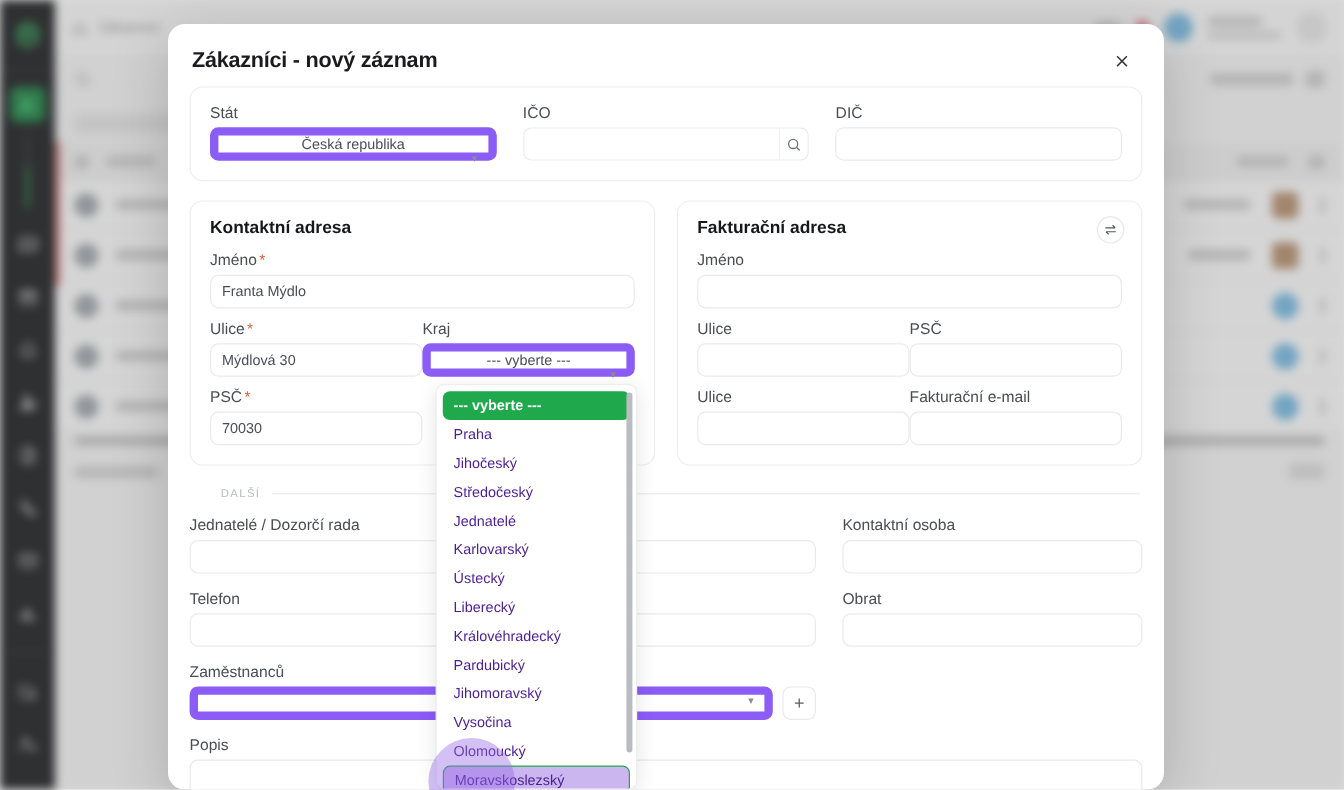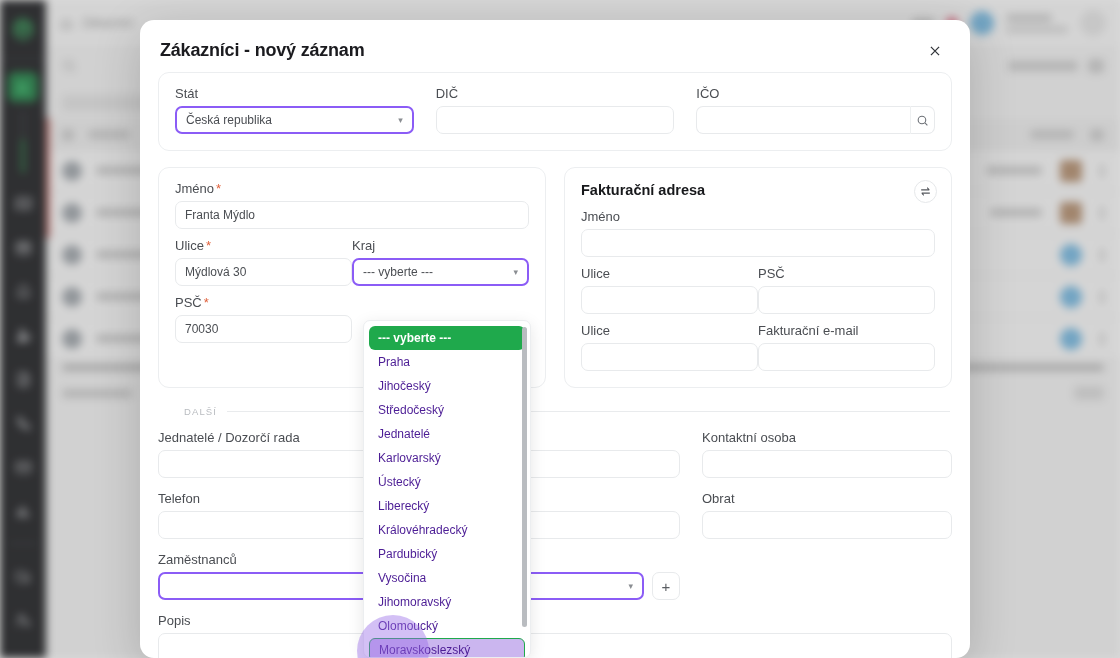--- a/index.html
+++ b/index.html
@@ -106,24 +106,25 @@
   }
   .req { color:#e0613c; margin-left:2px; }
   .fin {
     height: 28px; border:1px solid #e8eaec; border-radius:7px;
     background:#fff; font-size:12px; color:#4b4e53;
     padding: 0 9px; font-family:"Liberation Sans", sans-serif;
     outline:none; width:100%;
   }
   .fin::placeholder { color:#a9acb1; }
   .fsel {
-    height: 28px; border:2px solid #8b5cf6; border-radius:7px;
+    height: 28px; border:7px solid #8b5cf6; border-radius:7px;
     background:#fff; font-size:12px; color:#4b4e53;
     padding: 0 9px; display:flex; align-items:center;
     position:relative;
+    flex-direction:column;
   }
   .fsel .caret { margin-left:auto; color:#8a8d92; font-size:9px; }
   .in-wrap-search { display:flex; }
   .in-wrap-search .fin { border-top-right-radius:0; border-bottom-right-radius:0; border-right:none;}
   .search-btn {
     width: 28px; height:28px; border:1px solid #e8eaec; border-left:1px solid #eef0f1;
     border-top-right-radius:7px; border-bottom-right-radius:7px;
     display:flex; align-items:center; justify-content:center; color:#6c7076; background:#fff;
     cursor:pointer;
   }
@@ -394,41 +395,42 @@
     <div class="card">
       <div class="row3">
         <div class="fgroup" style="width:240px">
           <div class="flabel">Stát</div>
           <div class="fsel">
             <span>Česká republika</span>
             <span class="caret">▾</span>
           </div>
         </div>
         <div class="fgroup" style="width:240px">
-          <div class="flabel">DIČ</div>
-          <input class="fin" value="" style="">
-        </div>
-        <div class="fgroup" style="width:240px">
           <div class="flabel">IČO</div>
           <div class="in-wrap-search">
             <input class="fin" value="" style="">
             <div class="search-btn">
               <svg width="13" height="13" viewBox="0 0 24 24" fill="none" stroke="#6c7076" stroke-width="2">
                   <circle cx="11" cy="11" r="7"></circle>
                   <path d="M16.5 16.5L21 21"></path>
                 </svg>
             </div>
           </div>
         </div>
+        <div class="fgroup" style="width:240px">
+          <div class="flabel">DIČ</div>
+          <input class="fin" value="" style="">
+        </div>
       </div>
     </div>
 
     <div class="two-cards">
 
       <div class="card">
+        <div class="card-title">Kontaktní adresa</div>
 
         <div class="fgroup">
           <div class="flabel">
             <span>Jméno</span><span class="req">*</span>
           </div>
           <input class="fin" value="Franta Mýdlo" style="">
         </div>
 
         <div class="mini-row">
           <div class="fgroup">
@@ -550,21 +552,21 @@
     <div class="opt selected">--- vyberte ---</div>
     <div class="opt">Praha</div>
     <div class="opt">Jihočeský</div>
     <div class="opt">Středočeský</div>
     <div class="opt">Jednatelé</div>
     <div class="opt">Karlovarský</div>
     <div class="opt">Ústecký</div>
     <div class="opt">Liberecký</div>
     <div class="opt">Královéhradecký</div>
     <div class="opt">Pardubický</div>
+    <div class="opt">Jihomoravský</div>
     <div class="opt">Vysočina</div>
-    <div class="opt">Jihomoravský</div>
     <div class="opt">Olomoucký</div>
     <div class="opt hovered">Moravskoslezský</div>
     <div class="dd-scrollbar"></div>
   </div>
 </div>
 
 <div id="cursor-blob"></div>
 
 </body></html>

